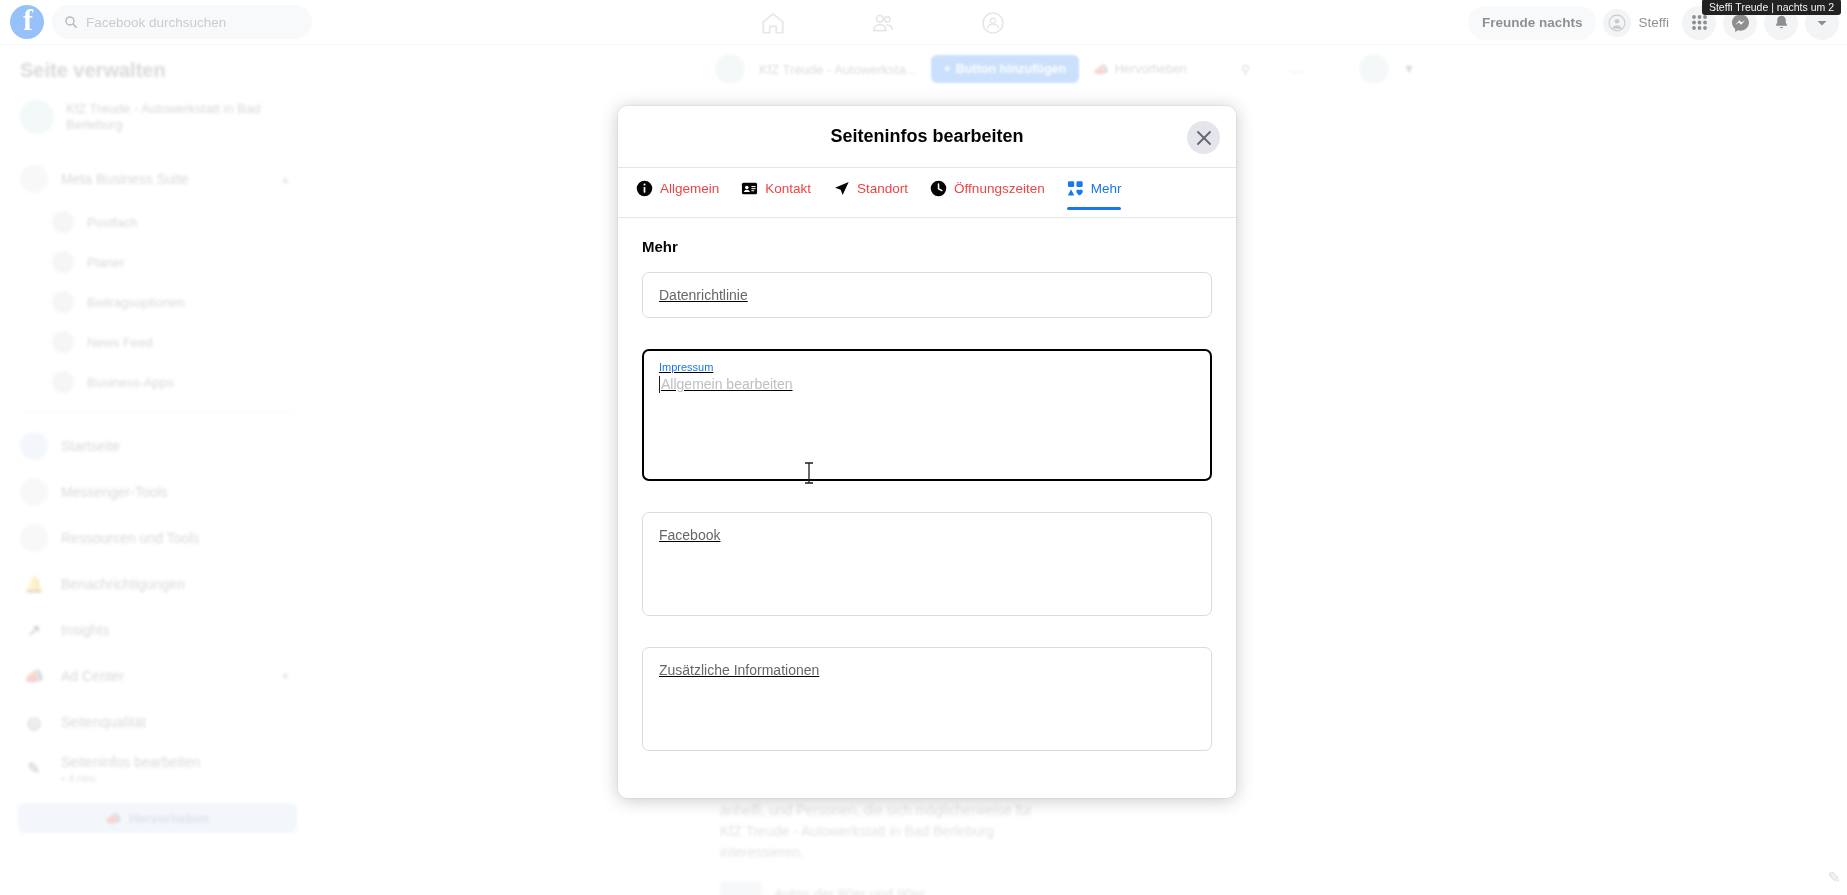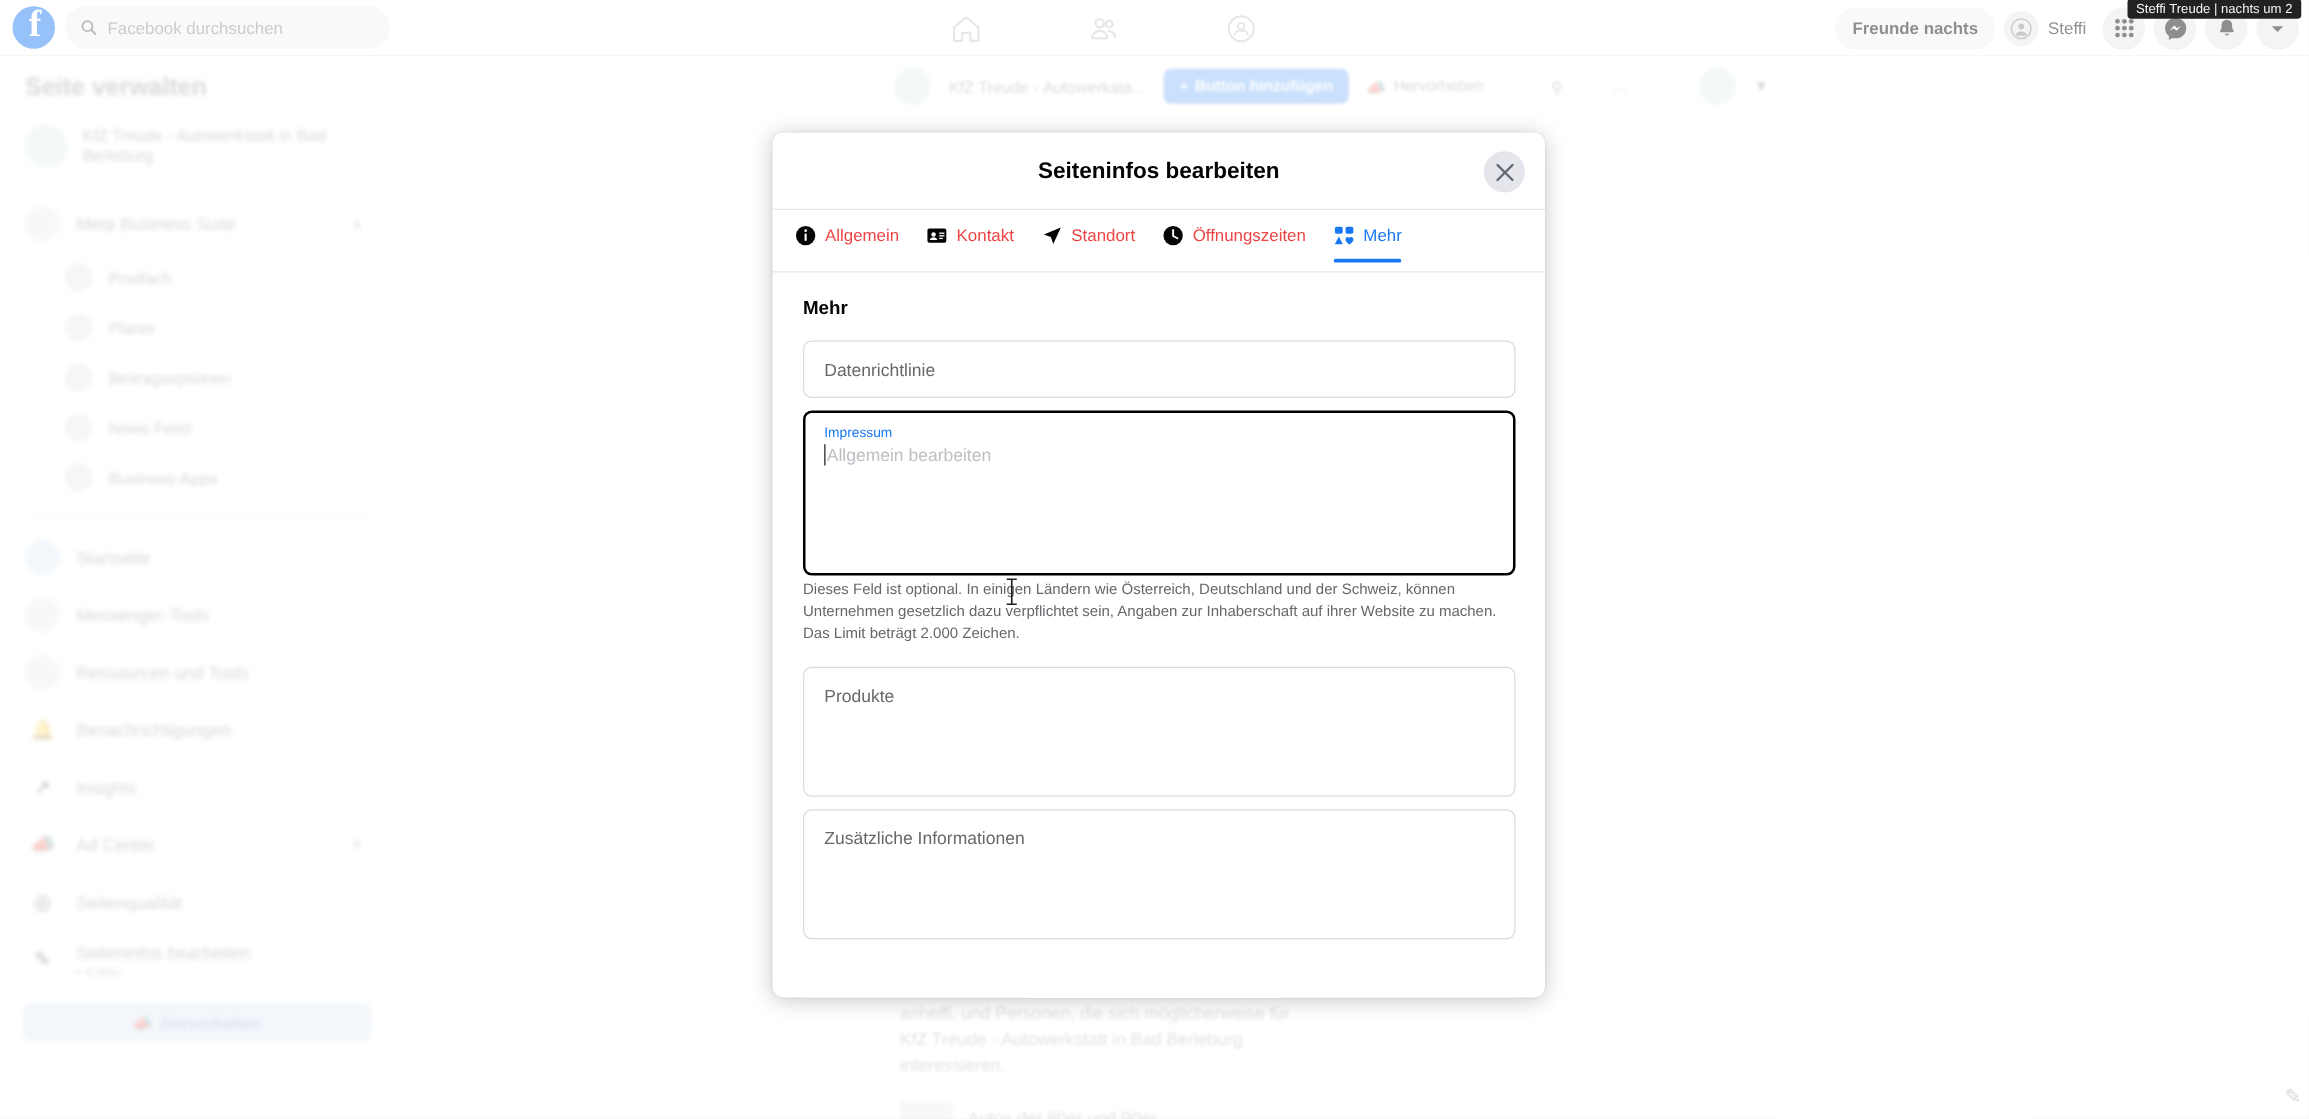--- a/index.html
+++ b/index.html
@@ -178,21 +178,21 @@
     position: relative;
   }
   .modal-body::-webkit-scrollbar { width: 9px; }
   .modal-body::-webkit-scrollbar-thumb { background: #8e8e8e; border-radius: 5px; }
   .modal-body::-webkit-scrollbar-track { background: #ffffff; }
 
   .section-title { font-size: 15px; font-weight: bold; color: #050505; margin-bottom: 17px; }
 
   .field {
     border: 1px solid #d9dbdf; border-radius: 7px; background: #fff;
-    padding: 14px 16px; margin-bottom: 10px; position: relative;
+    padding: 14px 16px; margin-bottom: 31px; position: relative; text-decoration: underline;
   }
   .field.tall { height: 104px; }
   .field .ph { font-size: 14px; color: #65676b; }
   .field.focused {
     border: 2px solid #000000; box-shadow: 0 0 0 2px #ffffff inset;
     padding: 10px 15px; height: 132px;
   }
   .field .flabel { font-size: 11px; color: #1877f2; margin-bottom: 3px; }
   .field .phtext {
     font-size: 14px; color: #bcc0c4; position: relative; padding-left: 2px;
@@ -474,24 +474,23 @@
         <div class="ph">Datenrichtlinie</div>
       </div>
 
       <div class="field focused">
         <div class="flabel">Impressum</div>
         <div class="phtext">
           <span class="caret"></span>
           <span>Allgemein bearbeiten</span>
         </div>
       </div>
-      <div class="helper">Dieses Feld ist optional. In einigen Ländern wie Österreich, Deutschland und der Schweiz, können Unternehmen gesetzlich dazu verpflichtet sein, Angaben zur Inhaberschaft auf ihrer Website zu machen. Das Limit beträgt 2.000 Zeichen.</div>
 
       <div class="field tall">
-        <div class="ph">Produkte</div>
+        <div class="ph">Facebook</div>
       </div>
 
       <div class="field tall">
         <div class="ph">Zusätzliche Informationen</div>
       </div>
 
       <div class="field tall" style="border-color:transparent"></div>
 
       <svg class="cursor-ibeam" width="12" height="22" viewBox="0 0 12 22">
         <path d="M2 1 H10 M6 1 V21 M2 21 H10" stroke="#1c1e21" stroke-width="1.3" fill="none"></path>

